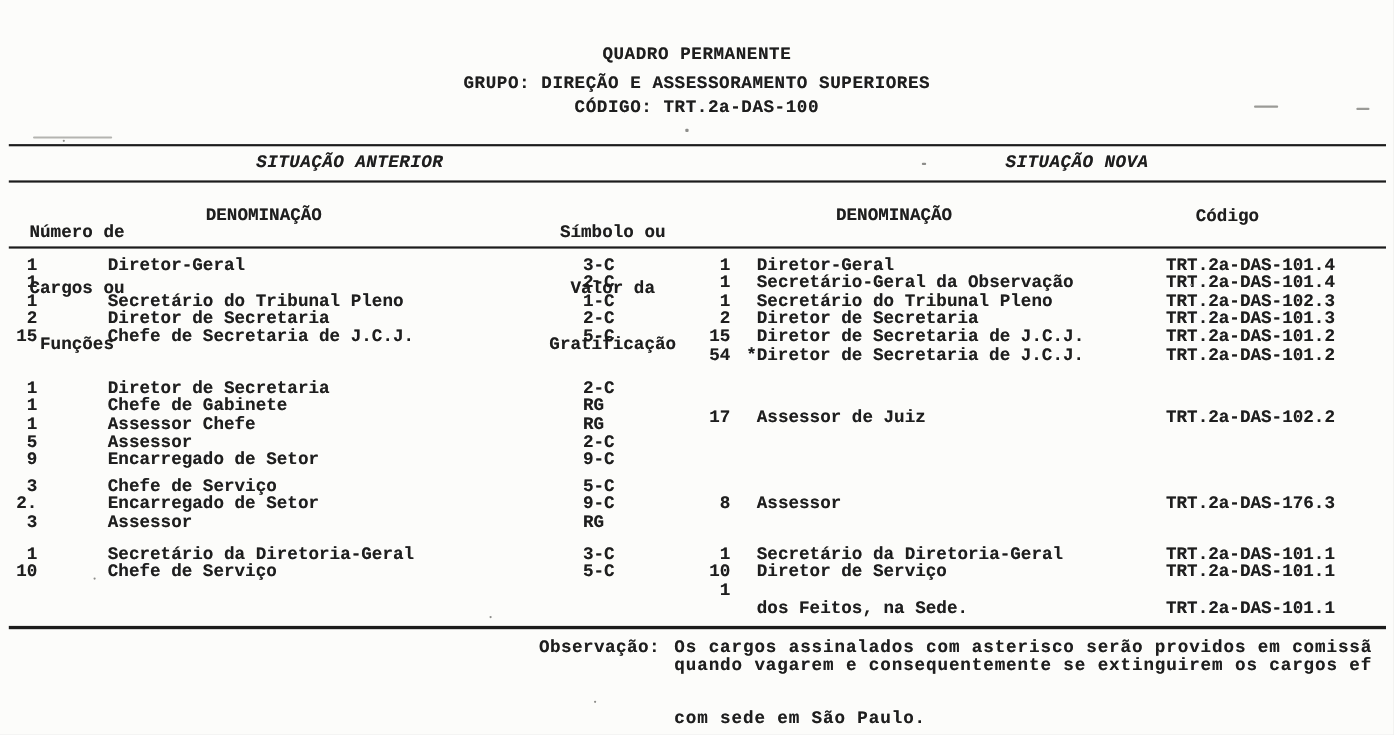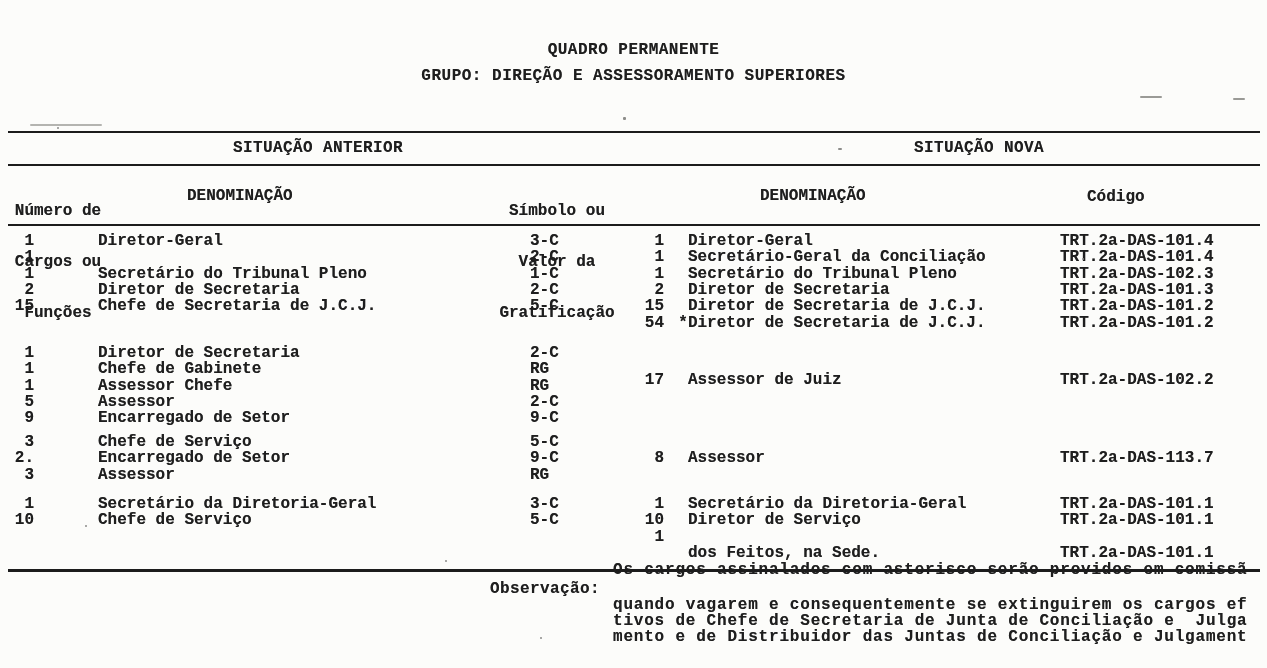--- a/index.html
+++ b/index.html
@@ -10,55 +10,56 @@
     font-weight:bold;color:#1e1e1e;font-size:16px;line-height:16px;
     text-shadow:0 0 0.5px rgba(30,30,30,.55);
   }
   
   .title-line{position:absolute;left:0;width:100%;text-align:center;letter-spacing:.5px;white-space:pre;}
   .t0{top:16px}.t1{top:42px}.t2{top:68px}.t3{top:90px}
   
   .rule{position:absolute;left:8px;width:1252px;height:2px;background:#1c1c1c;}
   .r1{top:131px}.r2{top:164px}.r3{top:224px}.r4{top:569px;height:3px}
   
-  .sec-title{position:absolute;top:140px;white-space:pre;letter-spacing:.4px;}
+  .sec-title{position:absolute;top:140px;white-space:pre;letter-spacing:.4px;font-style:italic;}
   .sec-left{left:233px}.sec-right{left:914px}
   
   .hdr{position:absolute;line-height:17px;white-space:pre;}
   .hdr-center{text-align:center;}
-  .h-lnum{left:14px;top:169px;width:88px}
+  .h-lnum{left:26px;top:169px;width:88px}
   .h-ldenom{left:187px;top:188px}
   .h-lval{left:498px;top:169px;width:118px}
   .h-rnum{left:643px;top:169px;width:58px}
   .h-rdenom{left:760px;top:188px}
   .h-rcode{left:1087px;top:189px}
   
   .trow{position:absolute;left:0;width:100%;height:16px;}
   .cell{position:absolute;white-space:pre;}
   .left  .c0{left:0;width:34px;text-align:right}
   .left  .c1{left:98px}
   .left  .c2{left:530px}
   .right .c0{left:630px;width:34px;text-align:right}
   .right .c1{left:688px}
   .right .c2{left:1060px}
   .ast{text-indent:-9.7px}
   
   .obs-label{position:absolute;left:490px;top:581px;white-space:pre;letter-spacing:.4px;}
   .obs-line{position:absolute;left:613px;white-space:pre;letter-spacing:.8px;}
-  .o0{top:562px}.o1{top:597px}.o2{top:613px}.o3{top:629px}.o4{top:645px}
+  .o0{top:581px}.o1{top:597px}.o2{top:613px}.o3{top:629px}.o4{top:645px}
   
   .speck{position:absolute;background:#8d8d8a;border-radius:1px;}
 </style>
 </head>
 <body>
 
 <div class="page">
 
   <div class="title-line t1">QUADRO PERMANENTE</div>
   <div class="title-line t2">GRUPO: DIREÇÃO E ASSESSORAMENTO SUPERIORES</div>
+  <div class="title-line t3">CÓDIGO: TRT.2a-DAS-100</div>
 
   <div class="rule r1"></div>
   <div class="rule r2"></div>
   <div class="rule r3"></div>
   <div class="rule r4"></div>
 
   <div class="sec-title sec-left">SITUAÇÃO ANTERIOR</div>
   <div class="sec-title sec-right">SITUAÇÃO NOVA</div>
 
   <div class="hdr hdr-center h-lnum">
@@ -151,21 +152,21 @@
         <span class="cell c1">Chefe de Serviço</span>
         <span class="cell c2">5-C</span>
       </div>
       <div class="trow right" style="top: 233px;">
         <span class="cell c0">1</span>
         <span class="cell c1">Diretor-Geral</span>
         <span class="cell c2">TRT.2a-DAS-101.4</span>
       </div>
       <div class="trow right" style="top: 249.3px;">
         <span class="cell c0">1</span>
-        <span class="cell c1">Secretário-Geral da Conciliação</span>
+        <span class="cell c1">Secretário-Geral da Observação</span>
         <span class="cell c2">TRT.2a-DAS-101.4</span>
       </div>
       <div class="trow right" style="top: 265.6px;">
         <span class="cell c0">1</span>
         <span class="cell c1">Secretário do Tribunal Pleno</span>
         <span class="cell c2">TRT.2a-DAS-102.3</span>
       </div>
       <div class="trow right" style="top: 281.9px;">
         <span class="cell c0">2</span>
         <span class="cell c1">Diretor de Secretaria</span>
@@ -182,21 +183,21 @@
         <span class="cell c2">TRT.2a-DAS-101.2</span>
       </div>
       <div class="trow right" style="top: 372px;">
         <span class="cell c0">17</span>
         <span class="cell c1">Assessor de Juiz</span>
         <span class="cell c2">TRT.2a-DAS-102.2</span>
       </div>
       <div class="trow right" style="top: 450px;">
         <span class="cell c0">8</span>
         <span class="cell c1">Assessor</span>
-        <span class="cell c2">TRT.2a-DAS-113.7</span>
+        <span class="cell c2">TRT.2a-DAS-176.3</span>
       </div>
       <div class="trow right" style="top: 496px;">
         <span class="cell c0">1</span>
         <span class="cell c1">Secretário da Diretoria-Geral</span>
         <span class="cell c2">TRT.2a-DAS-101.1</span>
       </div>
       <div class="trow right" style="top: 512.3px;">
         <span class="cell c0">10</span>
         <span class="cell c1">Diretor de Serviço</span>
         <span class="cell c2">TRT.2a-DAS-101.1</span>
@@ -206,22 +207,21 @@
       </div>
       <div class="trow right" style="top: 544.9px;">
         <span class="cell c1">dos Feitos, na Sede.</span>
         <span class="cell c2">TRT.2a-DAS-101.1</span>
       </div>
     </div>
 
   <div class="obs-label">Observação:</div>
   <div class="obs-line o0">Os cargos assinalados com asterisco serão providos em comissã</div>
   <div class="obs-line o1">quando vagarem e consequentemente se extinguirem os cargos ef</div>
-  <div class="obs-line o2">tivos de Chefe de Secretaria de Junta de Conciliação e  Julga</div>
-  <div class="obs-line o3">mento e de Distribuidor das Juntas de Conciliação e Julgament</div>
+  <div class="obs-line o4">com sede em São Paulo.</div>
 
   <div class="speck" style="left:30px;top:124px;width:72px;height:2px;background:#b4b4b0;"></div>
   <div class="speck" style="left:1140px;top:96px;width:22px;height:2px;background:#9a9a96;"></div>
   <div class="speck" style="left:1233px;top:98px;width:12px;height:2px;background:#9a9a96;"></div>
   <div class="speck" style="left:623px;top:117px;width:3px;height:3px;"></div>
   <div class="speck" style="left:57px;top:127px;width:2px;height:2px;"></div>
   <div class="speck" style="left:838px;top:148px;width:4px;height:2px;"></div>
   <div class="speck" style="left:85px;top:525px;width:2px;height:2px;"></div>
   <div class="speck" style="left:445px;top:560px;width:2px;height:2px;"></div>
   <div class="speck" style="left:1082px;top:258px;width:2px;height:2px;"></div>

